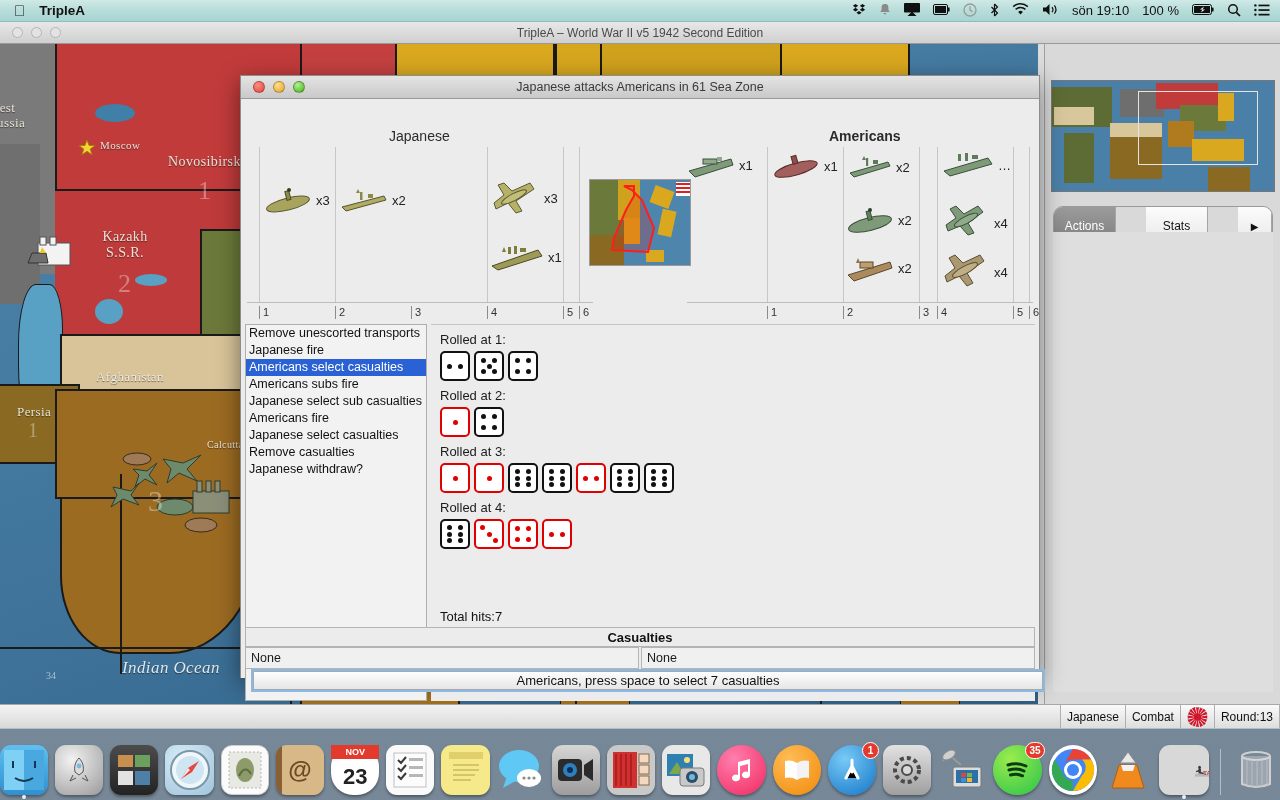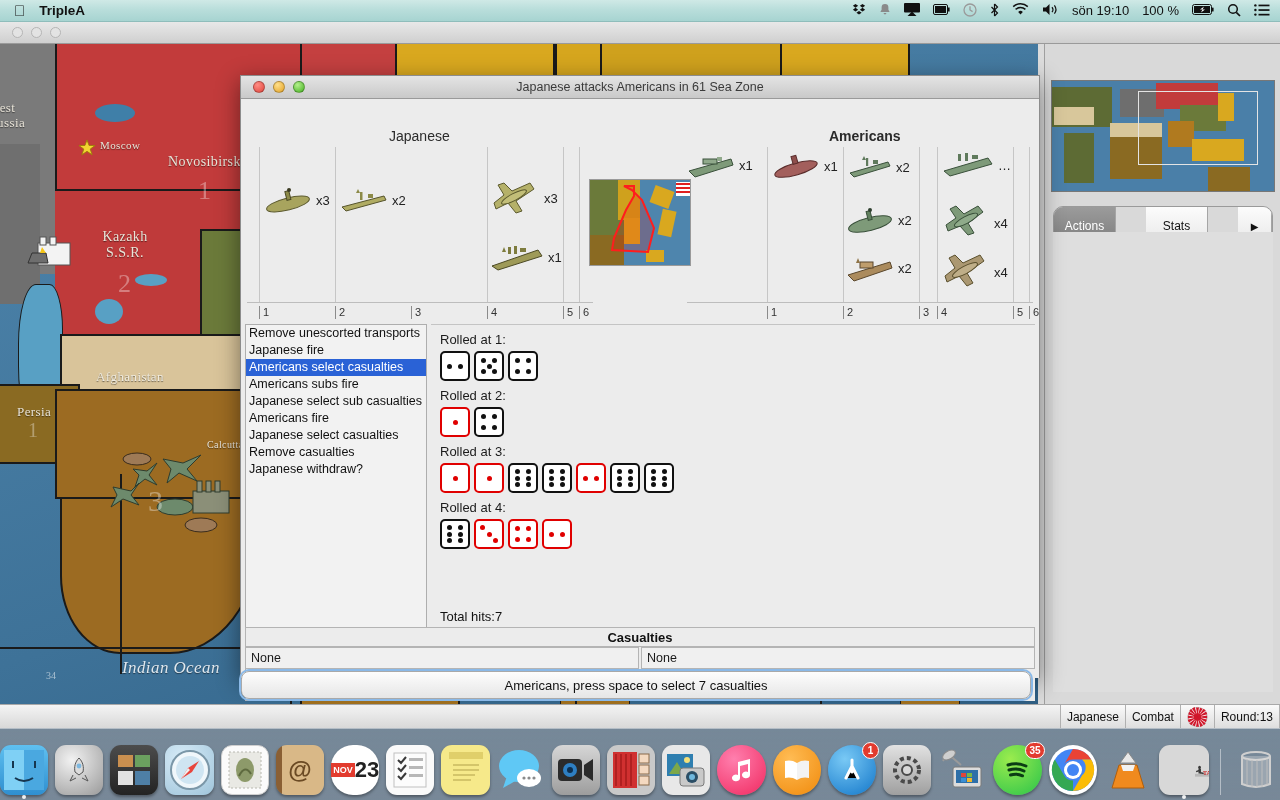--- a/index.html
+++ b/index.html
@@ -210,23 +210,23 @@
   #cas-fields {
     position: absolute; left: 4px; top: 548px; width: 790px; height: 22px;
     display: flex; gap: 2px;
   }
   .cas-field {
     flex: 1; background: #f0f0f0; border: 1px solid #b4b4b4;
     display: flex; align-items: center; padding-left: 5px;
     font-size: 12.5px; color: #1a1a1a;
   }
   #action-button {
-    position: absolute; left: 0; top: 572px; width: 790px; height: 28px;
+    position: absolute; left: 12px; top: 572px; width: 790px; height: 19px;
     background: linear-gradient(to bottom,#fdfdfd,#e6e6e6);
-    border: 1px solid #a9a9a9; border-radius: 8px;
+    border: 1px solid #a9a9a9; border-radius: 0;
     display: flex; align-items: center; justify-content: center;
     font-size: 13px; color: #111;
     box-shadow: 0 0 0 2px #8ab9e8;
   }
 
   
   #dock {
     position: absolute; left: 0; bottom: 0; width: 1280px; height: 72px;
     background: linear-gradient(to bottom, rgba(190,200,210,.55), rgba(150,162,175,.75));
     border-top: 1px solid rgba(255,255,255,.45);
@@ -342,20 +342,21 @@
   </div>
 
   <div id="triplea-window">
 
     <div id="ta-titlebar">
       <div class="tl-dots">
         <div class="tl-dot"></div>
         <div class="tl-dot"></div>
         <div class="tl-dot"></div>
       </div>
+      <div id="ta-title">TripleA – World War II v5 1942 Second Edition</div>
     </div>
 
     <div id="map">
 
       <div class="terr" style="left:0;top:0;width:1038px;height:660px;background:linear-gradient(160deg,#4f86ad,#3e7298 60%,#2f5f84);"></div>
 
       <div class="terr" style="left:-20px;top:0;width:90px;height:230px;background:#7a7a7a;border-right:2px solid #1a1a1a;"></div>
       <div class="terr" style="left:-20px;top:100px;width:60px;height:160px;background:#6f6f6f;"></div>
 
       <div class="terr" style="left:55px;top:-6px;width:480px;height:300px;background:#c23b3b;border:2px solid #1a1a1a;border-radius:6px 30px 20px 40px;"></div>
@@ -850,21 +851,21 @@
     <div class="dock-icon" style="background:#fbfbfb;border:1px solid #cfcfcf;">
       <svg width="36" height="40" viewBox="0 0 36 40">
           <rect x="2" y="2" width="32" height="36" fill="#e9e9e4" stroke="#b8b8b0" stroke-dasharray="2 2"></rect>
           <ellipse cx="18" cy="20" rx="9" ry="12" fill="#8d9a6a"></ellipse>
           <path d="M12 26q6-12 12-2" stroke="#5e6a3f" stroke-width="2" fill="none"></path>
         </svg>
     </div>
     <div class="dock-icon" style="background:linear-gradient(to right,#8a5f34 0 12%,#d9b887 12% 100%);">
       <span style="color:#6b4a24;font-size:24px;font-weight:bold;">@</span>
     </div>
-    <div class="dock-icon" style="background:#fff;flex-direction:row;gap:0;border-radius:22px;">
+    <div class="dock-icon" style="background:#fff;flex-direction:column;gap:0;border-radius:22px;">
       <div style="width:100%;height:14px;background:#e23b2e;color:#fff;font-size:9px;display:flex;align-items:center;justify-content:center;font-weight:bold;">NOV</div>
       <div style="flex:1;display:flex;align-items:center;justify-content:center;color:#222;font-size:22px;font-weight:bold;">23</div>
     </div>
     <div class="dock-icon" style="background:#fafafa;">
       <svg width="34" height="36" viewBox="0 0 34 36">
           <rect x="1" y="1" width="32" height="34" fill="#fcfcfc" stroke="#c0c0c0"></rect>
           <g stroke="#3a3a3a" stroke-width="2" fill="none">
             <path d="M5 8l3 3 5-6M5 16l3 3 5-6M5 24l3 3 5-6"></path>
           </g>
           <g fill="#b7b7b7">

